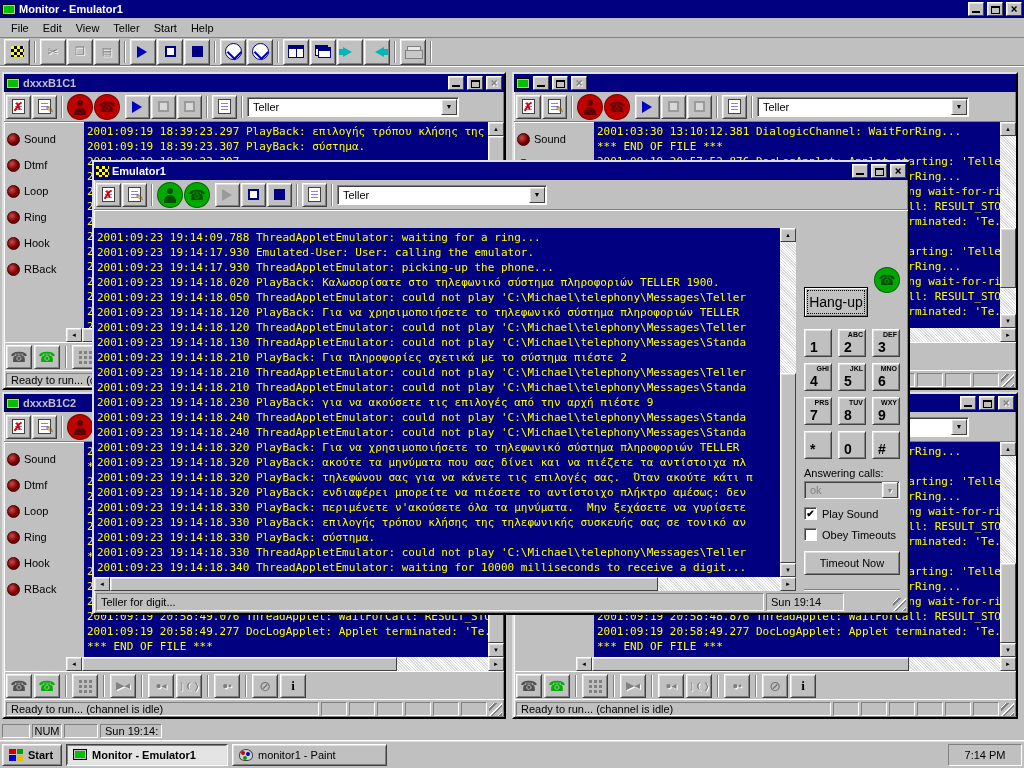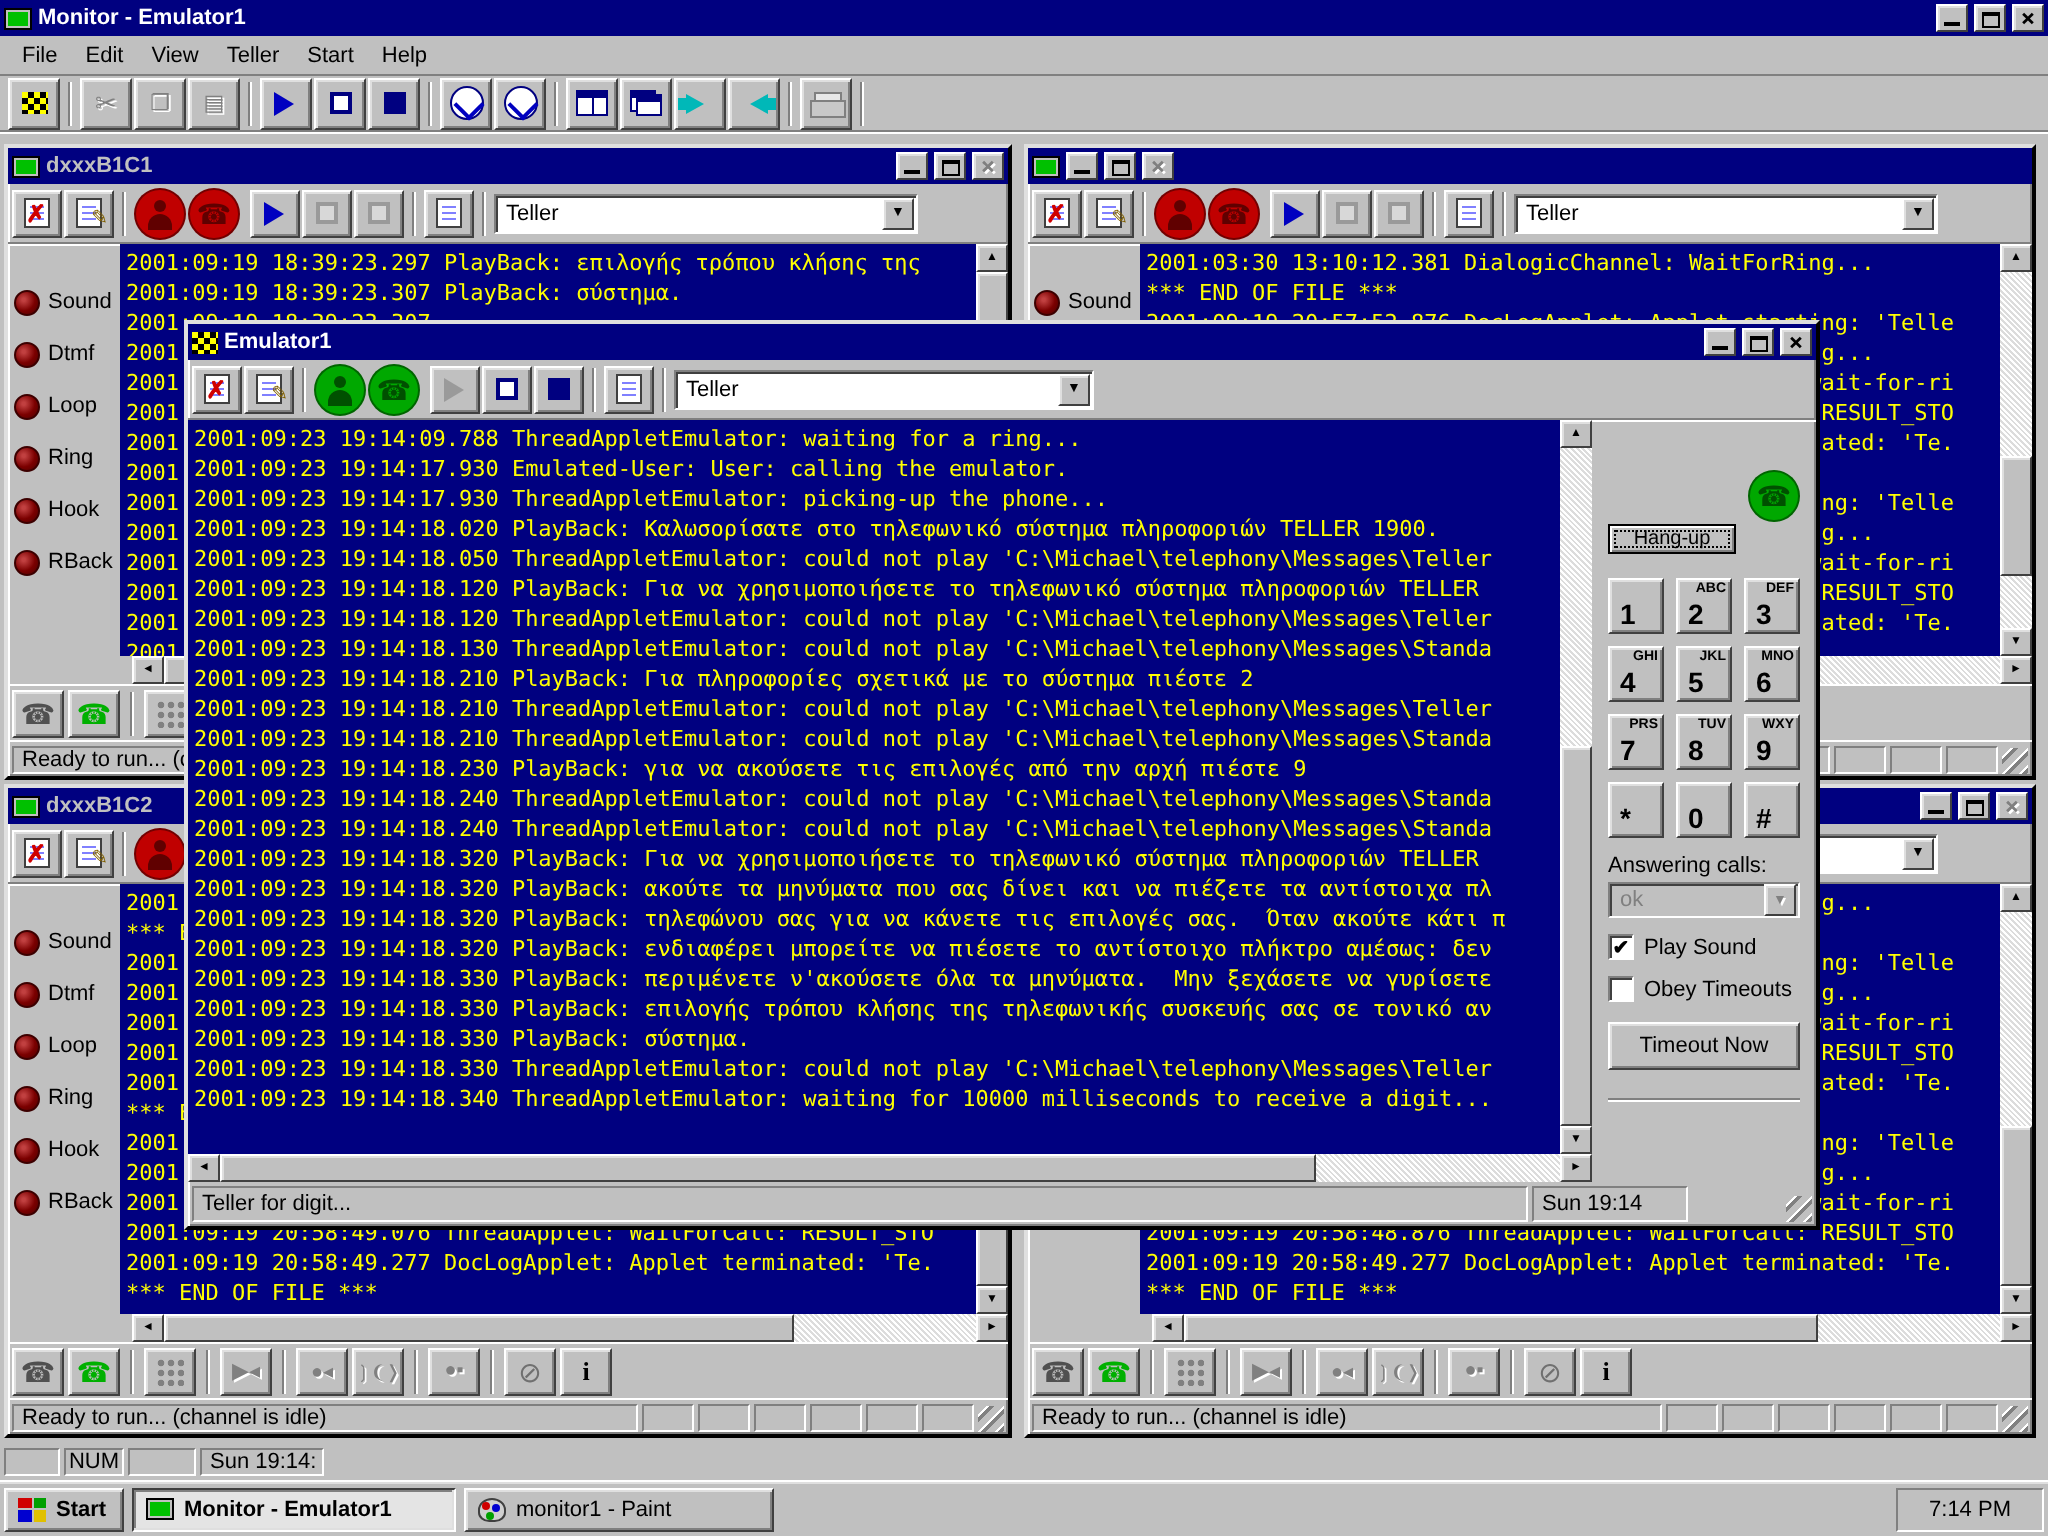--- a/index.html
+++ b/index.html
@@ -31,21 +31,21 @@
   .vscroll { width:16px; flex:0 0 auto; position:relative; background:#dcdcdc; background-image:repeating-linear-gradient(45deg,#fff 0 1px,transparent 1px 2px); }
   .hscroll { height:14px; flex:0 0 auto; position:relative; background:#dcdcdc; background-image:repeating-linear-gradient(45deg,#fff 0 1px,transparent 1px 2px); display:flex; }
   .sbtn { width:16px; height:14px; background:#c0c0c0; border:1px solid; border-color:#ffffff #404040 #404040 #ffffff; box-shadow: inset 1px 1px 0 #dfdfdf; display:flex; align-items:center; justify-content:center; font-size:6px; color:#000; flex:0 0 auto; }
   .vscroll .sbtn { position:absolute; left:0; height:14px; } .vscroll .up{top:0;} .vscroll .dn{bottom:0;}
   .vthumb { position:absolute; left:0; width:16px; background:#c0c0c0; border:1px solid; border-color:#ffffff #404040 #404040 #ffffff; box-shadow: inset 1px 1px 0 #dfdfdf; }
   .hthumb { height:14px; background:#c0c0c0; border:1px solid; border-color:#ffffff #404040 #404040 #ffffff; box-shadow: inset 1px 1px 0 #dfdfdf; flex:0 0 auto; }
 
   
   .chan-toolbar { height:30px; display:flex; align-items:center; padding:2px 2px; gap:1px; border-bottom:1px solid #808080; box-shadow:0 1px 0 #fff; flex:0 0 auto; }
   .chan-mid { flex:1; min-height:0; display:flex; }
-  .led-col { width:56px; flex:0 0 auto; padding-top:16px; }
+  .led-col { width:80px; flex:0 0 auto; padding-top:4px; }
   .led-row { display:flex; align-items:center; gap:4px; height:26px; padding-left:3px; }
   .led { width:13px; height:13px; border-radius:50%; background:radial-gradient(circle at 35% 35%, #c14040 8%, #7b0000 55%, #4c0000 100%); border:1px solid #3c0000; flex:0 0 auto; }
   .chan-hsrow { display:flex; flex:0 0 auto; } .chan-hsrow .spacer { width:62px; flex:0 0 auto; } .chan-hsrow .hscroll { flex:1; }
   .chan-btm { height:28px; display:flex; align-items:center; gap:2px; padding:2px; border-top:1px solid #ffffff; flex:0 0 auto; }
   .bb { width:26px; height:24px; background:#c0c0c0; border:1px solid; border-color:#ffffff #404040 #404040 #ffffff; box-shadow: inset 1px 1px 0 #dfdfdf, inset -1px -1px 0 #808080; display:flex; align-items:center; justify-content:center; }
   .chan-status { height:18px; display:flex; align-items:center; gap:2px; padding:1px 2px; border-top:1px solid #ffffff; flex:0 0 auto; }
   .spanel { height:14px; border:1px solid; border-color:#808080 #ffffff #ffffff #808080; display:flex; align-items:center; padding:0 4px; white-space:nowrap; overflow:hidden; }
   .cellbox { width:26px; height:14px; border:1px solid; border-color:#808080 #ffffff #ffffff #808080; flex:0 0 auto; }
   .grip { width:13px; height:13px; align-self:flex-end; background:repeating-linear-gradient(135deg, transparent 0 3px, #ffffff 3px 4px, #808080 4px 6px); flex:0 0 auto; }
 
@@ -106,28 +106,28 @@
   #win-emu { left:92px; top:160px; width:818px; height:455px; z-index:10; }
 
   
   #win-c1 .vthumb { top:14px; height:74px; }
   #win-c3 .vthumb { bottom:40px; height:60px; }
   #win-c2 .vthumb { bottom:14px; height:80px; }
   #win-c4 .vthumb { bottom:14px; height:80px; }
   .chan-hsrow .hthumb { width:72%; }
 
   
-  #emu-body { flex:1; min-height:0; display:flex; }
+  #emu-body { flex:1; min-height:0; display:flex;align-items:flex-end; }
   #emu-left { flex:1; min-width:0; display:flex; flex-direction:column; }
   #emu-logrow { flex:1; min-height:0; display:flex; }
   #emu-vscroll .vthumb { bottom:14px; height:190px; }
   #emu-hscroll .hthumb { width:78%; }
   #emu-right { width:112px; flex:0 0 auto; padding:8px 8px 0 8px; display:flex; flex-direction:column; }
   #hangup-row { display:flex; align-items:center; gap:6px; }
-  #hangup-btn { width:68px; height:15px; background:#c0c0c0; border:1px solid #000; box-shadow: inset 1px 1px 0 #ffffff, inset -1px -1px 0 #808080; font-size:10px; display:flex; align-items:center; justify-content:center; outline:1px dotted #000; outline-offset:-4px;margin-top:44px; }
+  #hangup-btn { width:68px; height:30px; background:#c0c0c0; border:1px solid #000; box-shadow: inset 1px 1px 0 #ffffff, inset -1px -1px 0 #808080; font-size:14px; display:flex; align-items:center; justify-content:center; outline:1px dotted #000; outline-offset:-4px;margin-top:44px; }
   #keypad { margin-top:12px; display:grid; grid-template-columns:repeat(3,28px); grid-auto-rows:28px; gap:6px; }
   .kp { background:#c0c0c0; border:1px solid; border-color:#ffffff #404040 #404040 #ffffff; box-shadow: inset 1px 1px 0 #dfdfdf, inset -1px -1px 0 #808080; position:relative; }
   .kp .kd { position:absolute; left:5px; bottom:1px; font-size:14px; font-weight:bold; }
   .kp .kl { position:absolute; right:2px; top:1px; font-size:7px; font-weight:bold; }
   #answer-label { margin-top:8px; }
   #answer-combo { margin-top:2px; height:18px; }
   .cbrow { display:flex; align-items:center; gap:5px; margin-top:8px; }
   .cbox { width:13px; height:13px; background:#fff; border:1px solid; border-color:#808080 #ffffff #ffffff #808080; box-shadow: inset 1px 1px 0 #404040; display:flex; align-items:center; justify-content:center; font-size:10px; font-weight:bold; }
   #timeout-btn { margin-top:10px; height:24px; background:#c0c0c0; border:1px solid; border-color:#ffffff #404040 #404040 #ffffff; box-shadow: inset 1px 1px 0 #dfdfdf, inset -1px -1px 0 #808080; display:flex; align-items:center; justify-content:center; }
   #emu-sep { margin-top:14px; height:2px; border-top:1px solid #808080; border-bottom:1px solid #ffffff; }

